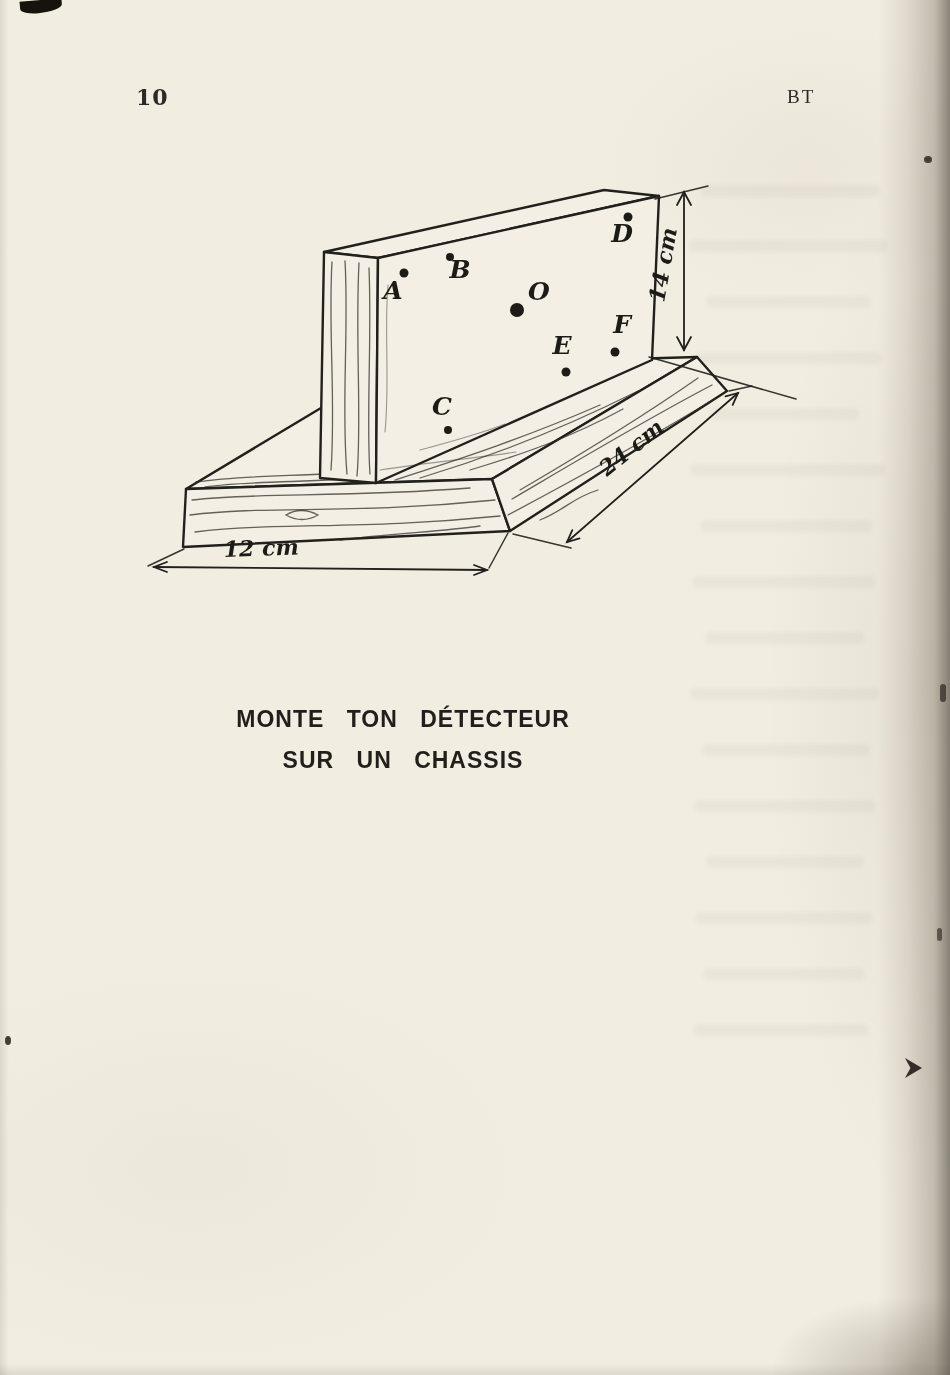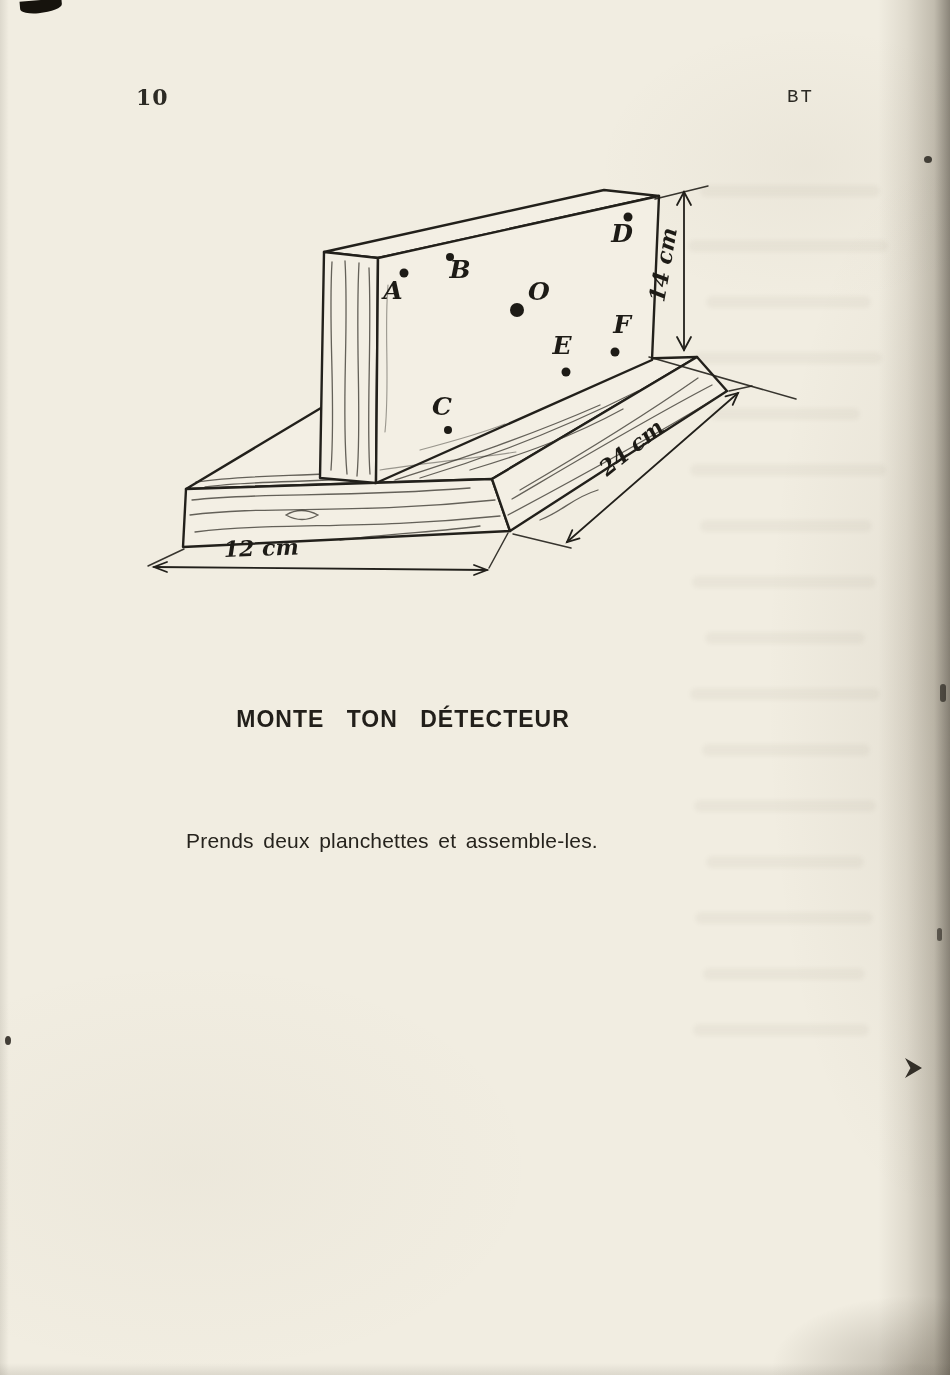--- a/index.html
+++ b/index.html
@@ -31,21 +31,21 @@
     clip-path:polygon(0 0, 100% 50%, 0 100%, 32% 50%); }
   .mark-r3 { right:4px; top:684px; width:6px; height:18px; border-radius:3px; opacity:.6; }
   .mark-r4 { right:8px; top:928px; width:5px; height:13px; border-radius:3px; opacity:.55; }
   .smudge-br { position:absolute; right:0; bottom:0; width:180px; height:80px;
     background:radial-gradient(ellipse at 80% 90%, rgba(70,60,45,.28), transparent 70%); }
   .ghost { position:absolute; background:#6e6452; opacity:.055; filter:blur(2px); border-radius:6px; height:12px; }
 
   
   .page-number { position:absolute; left:136px; top:84px; font-family:"DejaVu Serif", serif;
     font-size:22px; font-weight:700; color:#2c2a24; letter-spacing:1px; }
-  .edition-code { position:absolute; left:787px; top:86px; font-family:Liberation Mono, monospace;
+  .edition-code { position:absolute; left:787px; top:86px; font-family:Liberation Serif, serif;
     font-size:19px; color:#2c2a24; letter-spacing:2px; }
 
   
   .figure { position:absolute; left:0; top:0; width:950px; height:650px; }
   .face { fill:#f3efe4; stroke:#22201b; stroke-width:2.4; stroke-linejoin:round; }
   .grain { stroke:#2c2a23; fill:none; stroke-width:1.3; opacity:.72; stroke-linecap:round; }
   .faint { stroke:#2c2a23; fill:none; stroke-width:1.1; opacity:.45; stroke-linecap:round; }
   .dim  { stroke:#22201b; fill:none; stroke-width:1.8; stroke-linecap:round; }
   .ext  { stroke:#22201b; fill:none; stroke-width:1.5; stroke-linecap:round; opacity:.9; }
   .hole { fill:#1d1b16; stroke:none; }
@@ -184,19 +184,19 @@
       <path class="ext" d="M508,533 L489,568"></path>
       <path class="dim" d="M154,567 L487,570"></path>
       <path class="dim" d="M167,562 L154,567 L167,572"></path>
       <path class="dim" d="M474,565 L487,570 L474,575"></path>
       <text class="dim-label" transform="translate(224,557) rotate(-2)">12 cm</text>
     </g>
   </svg>
 
   <div class="title-block">
     <p class="title-line">MONTE TON DÉTECTEUR</p>
+    <p class="title-line">SUR UN CHASSIS</p>
   </div>
 
   <div class="body-text">
-    <p>Prends deux planchettes et assemble-les.</p>
   </div>
 
 </div>
 
 </body></html>

